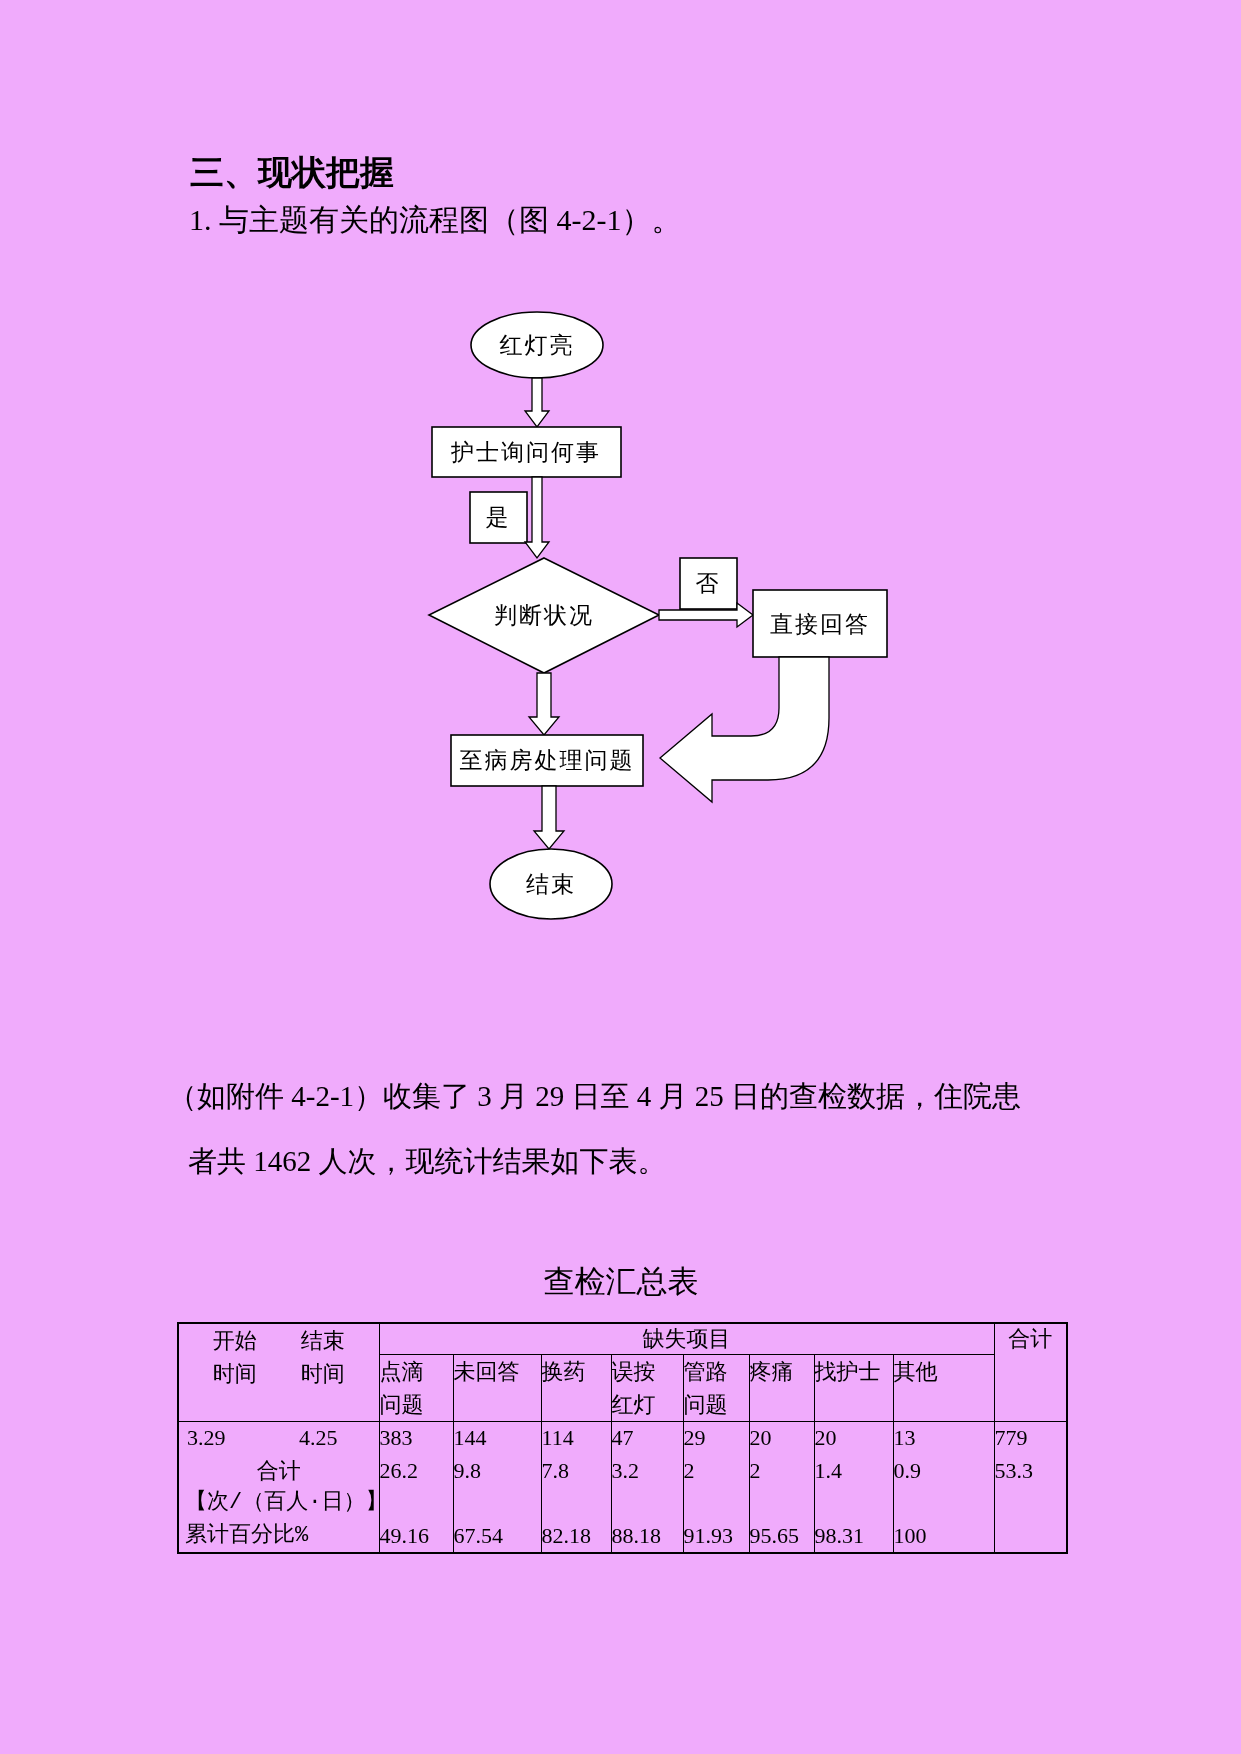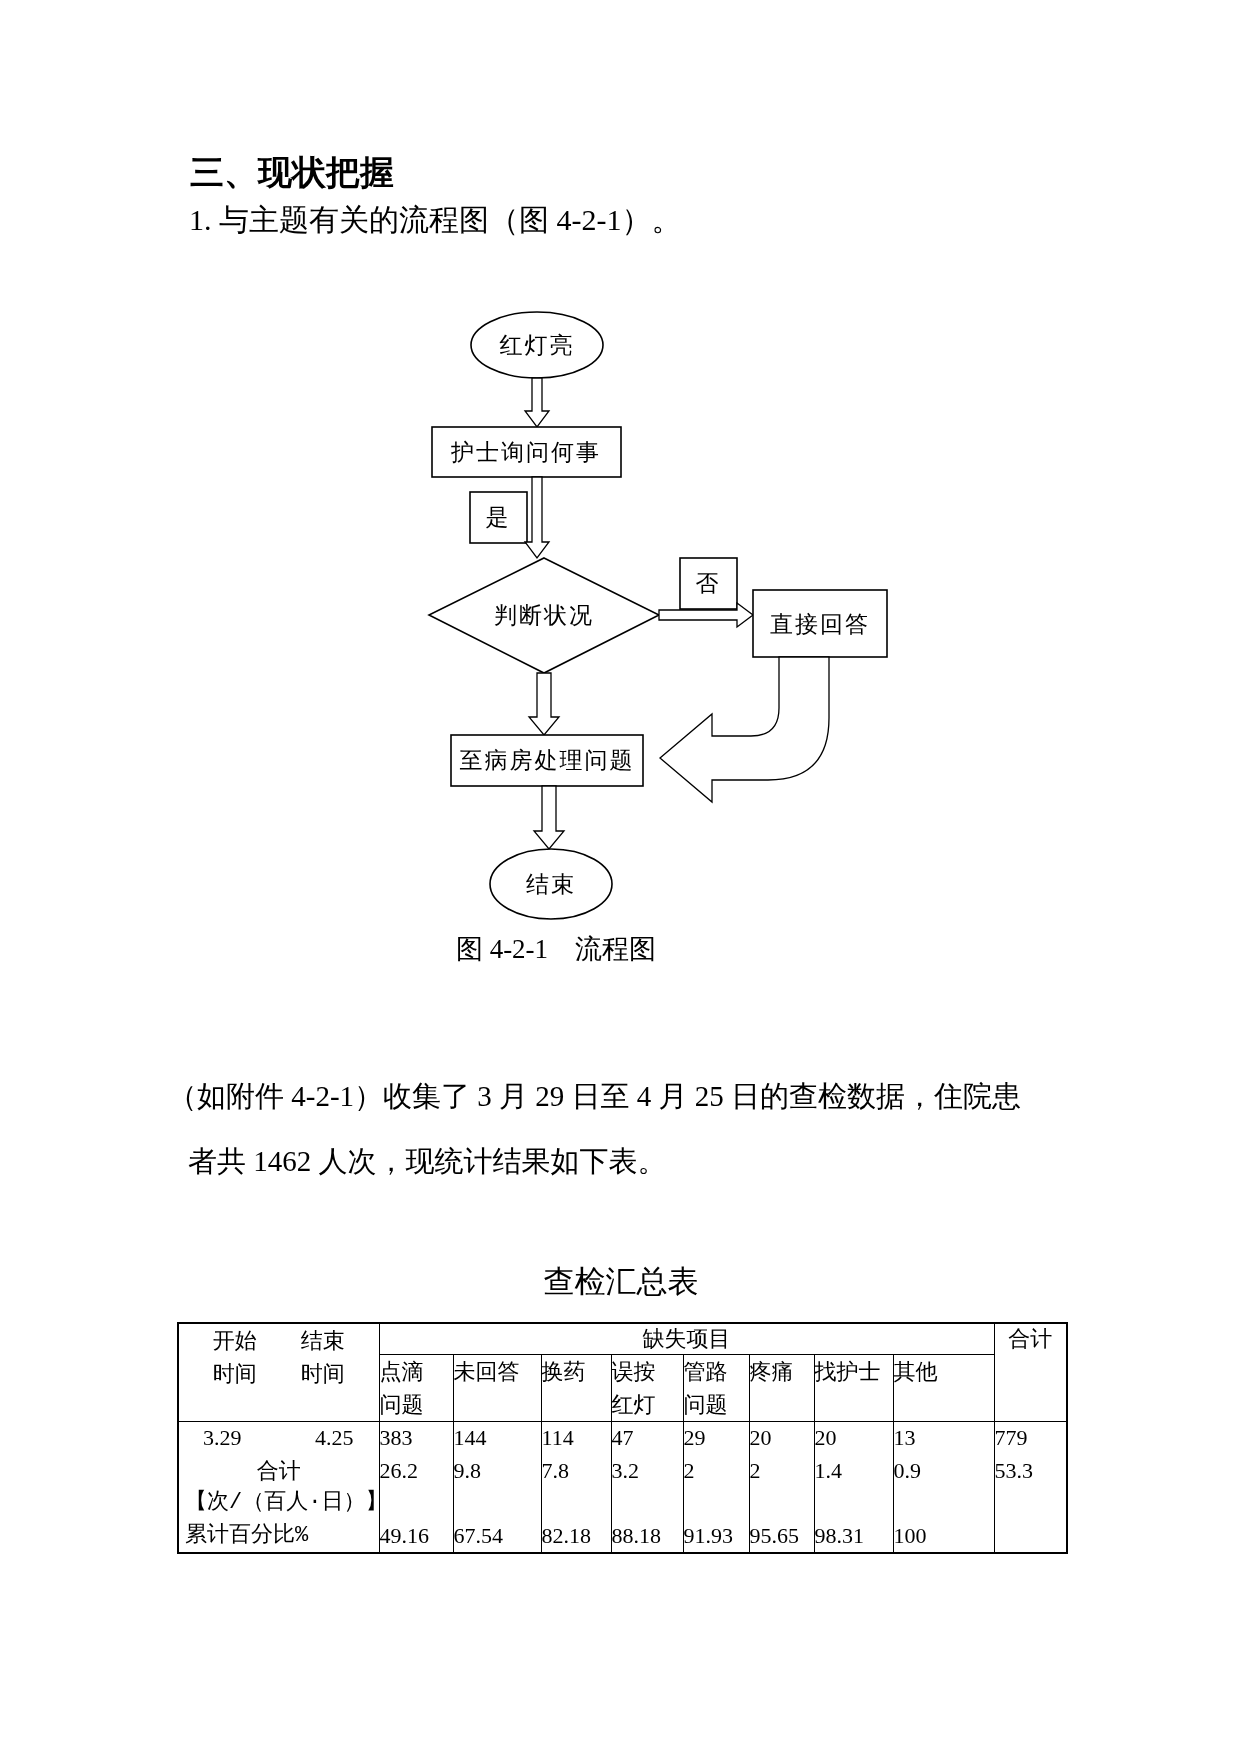--- a/index.html
+++ b/index.html
@@ -1,21 +1,21 @@
 <!DOCTYPE html>
 <html><head>
 <meta charset="utf-8">
 <style>
   * { margin:0; padding:0; box-sizing:border-box; }
   html,body { background:#888; }
   .page {
     position:relative;
     width:1241px; height:1754px;
     margin:0 auto;
-    background:#ffffff;
+    background:#f0abfc;
     font-family:"Liberation Serif","DejaVu Serif",serif;
     color:#000;
     overflow:hidden;
   }
   .abs { position:absolute; }
   .section-heading { left:190px; top:150px; font-size:34px; font-weight:bold; white-space:nowrap; }
   .item-line { left:189px; top:200px; font-size:30px; white-space:nowrap; }
 
   
   .flow-svg { left:360px; top:290px; }
@@ -35,21 +35,21 @@
   tr.r1 { height:31px; }
   tr.r2 { height:67px;padding-left:34px; }
   tr.r3 { height:130px; }
   td.th-time { vertical-align:middle; }
   .time-wrap { display:flex; justify-content:center; gap:44px; line-height:33px; white-space:pre-line; }
   td.th-missing { text-align:center; line-height:30px; }
   td.th-sub { border-left:none; border-right:none; white-space:pre-line; line-height:33px; padding:1px 2px 0 10px; }
   td.th-total { vertical-align:middle; text-align:center; border-bottom:none; }
   td.d-left { padding:0; }
   td.d-left .dl { height:32.5px; line-height:32.5px; white-space:nowrap; }
-  .dl-dates { display:flex; padding-left:24px; }
+  .dl-dates { display:flex; padding-left:8px; }
   .dl-dates .d1 { width:112px; }
   .dl-center { text-align:center; }
   .dl-pad { padding-left:6px;font-family:Liberation Mono, monospace; }
   td.d-col { border-left:none; border-right:none; padding-left:10px; }
   td.d-col .dv, td.d-total .dv { height:32.5px; line-height:32.5px; }
   td.d-total { border-top:none; padding-left:10px; }
 </style>
 </head>
 <body>
 
@@ -90,21 +90,20 @@
     <text x="187" y="478" text-anchor="middle">至病房处理问题</text>
 
     <path d="M419,367 V418 Q419,446 391,446 L352,446 L352,424 L300,468 L352,512 L352,490 L408,490 Q469,490 469,428 V367 Z" fill="#fff" stroke="#000" stroke-width="1.3"></path>
 
     <path d="M182,496 V541 H174 L189,559 L204,541 H196 V496 Z" fill="#fff" stroke="#000" stroke-width="1.3"></path>
 
     <ellipse cx="191" cy="594" rx="61" ry="35" fill="#fff" stroke="#000" stroke-width="1.6"></ellipse>
     <text x="191" y="602" text-anchor="middle">结束</text>
   </svg>
 
-  <div class="abs fig-caption">图 4-2-1　流程图</div>
 
   <div class="abs para">
     <div class="pline outdent">（如附件 4-2-1）收集了 3 月 29 日至 4 月 25 日的查检数据，住院患</div>
     <div class="pline">者共 1462 人次，现统计结果如下表。</div>
   </div>
 
   <div class="abs table-title">查检汇总表</div>
 
   <table class="sum">
     <colgroup>

